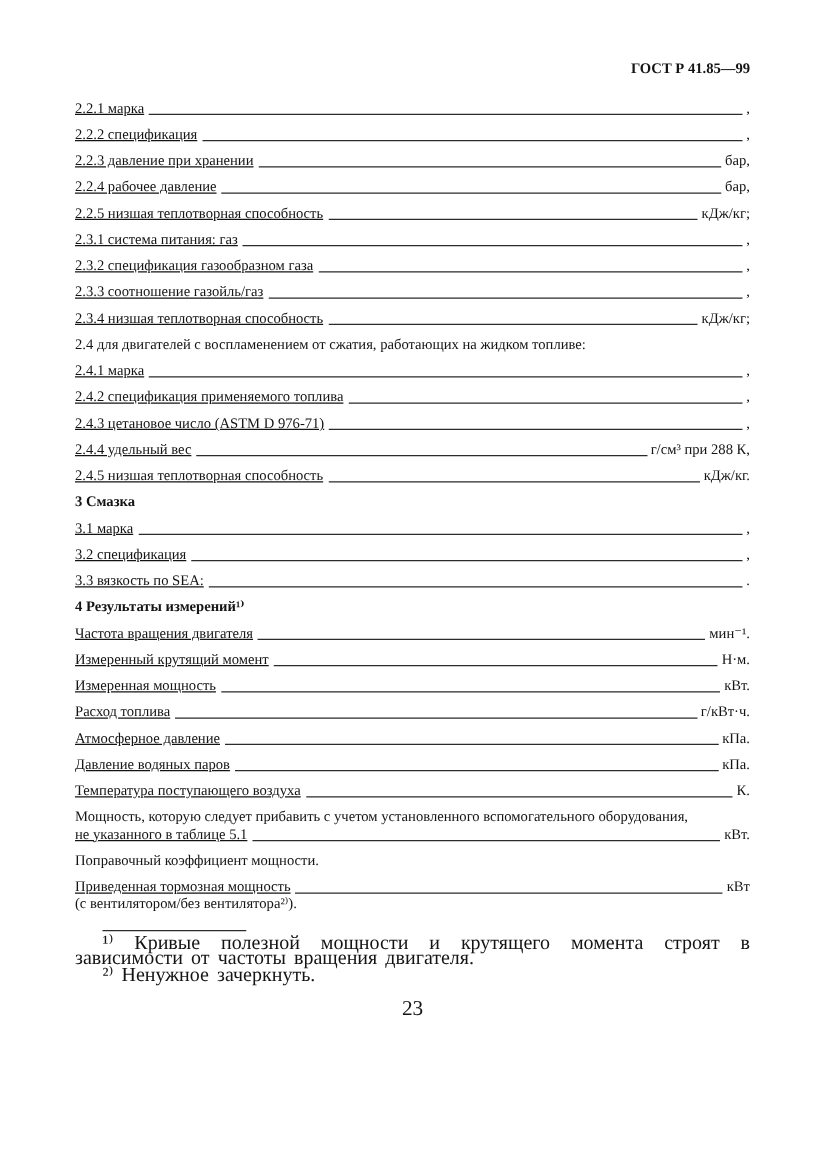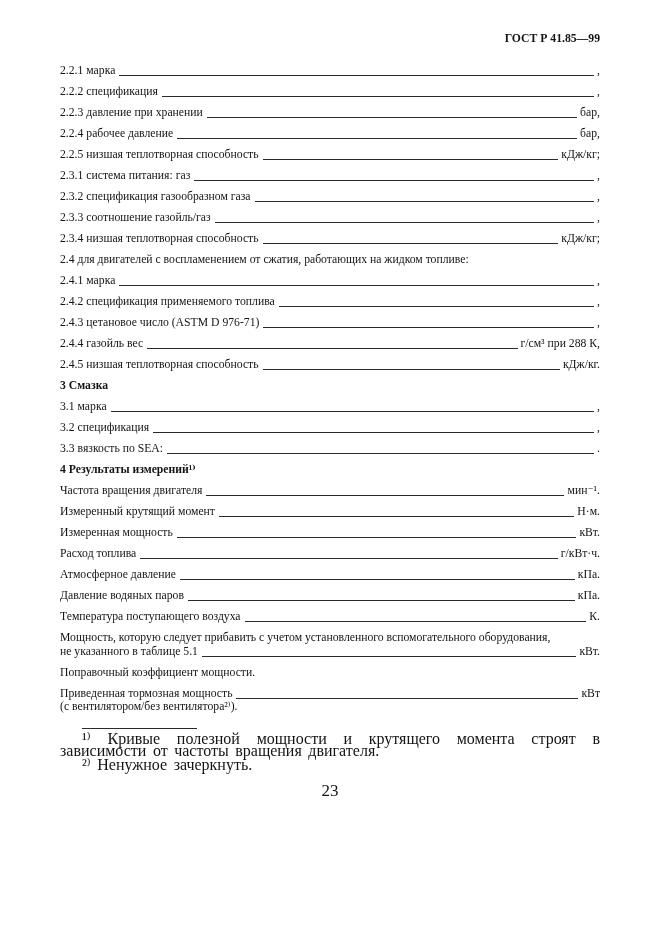--- a/index.html
+++ b/index.html
@@ -6,21 +6,21 @@
   html, body { background: #ffffff; }
   .page {
     position: relative;
     width: 661px;
     height: 936px;
     margin: 0 auto;
     background: #ffffff;
     color: #141414;
     font-family: "Liberation Serif", "DejaVu Serif", serif;
     font-size: 11.7px;
-    padding: 32px 61px 0 60px;
+    padding: 48px 61px 0 60px;
     overflow: hidden;
   }
   .doc-header {
     text-align: right;
     font-weight: bold;
     font-size: 11.7px;
     line-height: 13px;
     margin-bottom: 20px;
   }
   .form-body { width: 100%; }
@@ -29,21 +29,21 @@
     align-items: flex-end;
     line-height: 12.5px;
     margin-bottom: 8.5px;
   }
   .trow {
     line-height: 12.5px;
     margin-bottom: 8.5px;
   }
   .trow.heading { font-weight: bold; margin-top: 2px; }
   .tight { margin-bottom: 1px !important; }
-  .lab { white-space: nowrap; }
+  .lab { white-space: nowrap; text-decoration: underline; }
   .blank {
     flex: 1 1 auto;
     min-width: 18px;
     border-bottom: 1px solid #2b2b2b;
     margin: 0 3px 1.5px 4px;
     height: 1px;
     align-self: flex-end;
   }
   .suf { white-space: nowrap; }
   .footnotes { margin-top: 14px; }
@@ -132,21 +132,21 @@
         <span class="lab">2.4.2 спецификация применяемого топлива</span>
         <span class="blank"></span>
         <span class="suf">,</span>
       </div>
       <div class="frow">
         <span class="lab">2.4.3 цетановое число (ASTM D 976-71)</span>
         <span class="blank"></span>
         <span class="suf">,</span>
       </div>
       <div class="frow">
-        <span class="lab">2.4.4 газойль вес</span>
+        <span class="lab">2.4.4 удельный вес</span>
         <span class="blank"></span>
         <span class="suf">г/см³ при 288 К,</span>
       </div>
       <div class="frow">
         <span class="lab">2.4.5 низшая теплотворная способность</span>
         <span class="blank"></span>
         <span class="suf">кДж/кг.</span>
       </div>
       <div class="trow heading">3 Смазка</div>
       <div class="frow">

